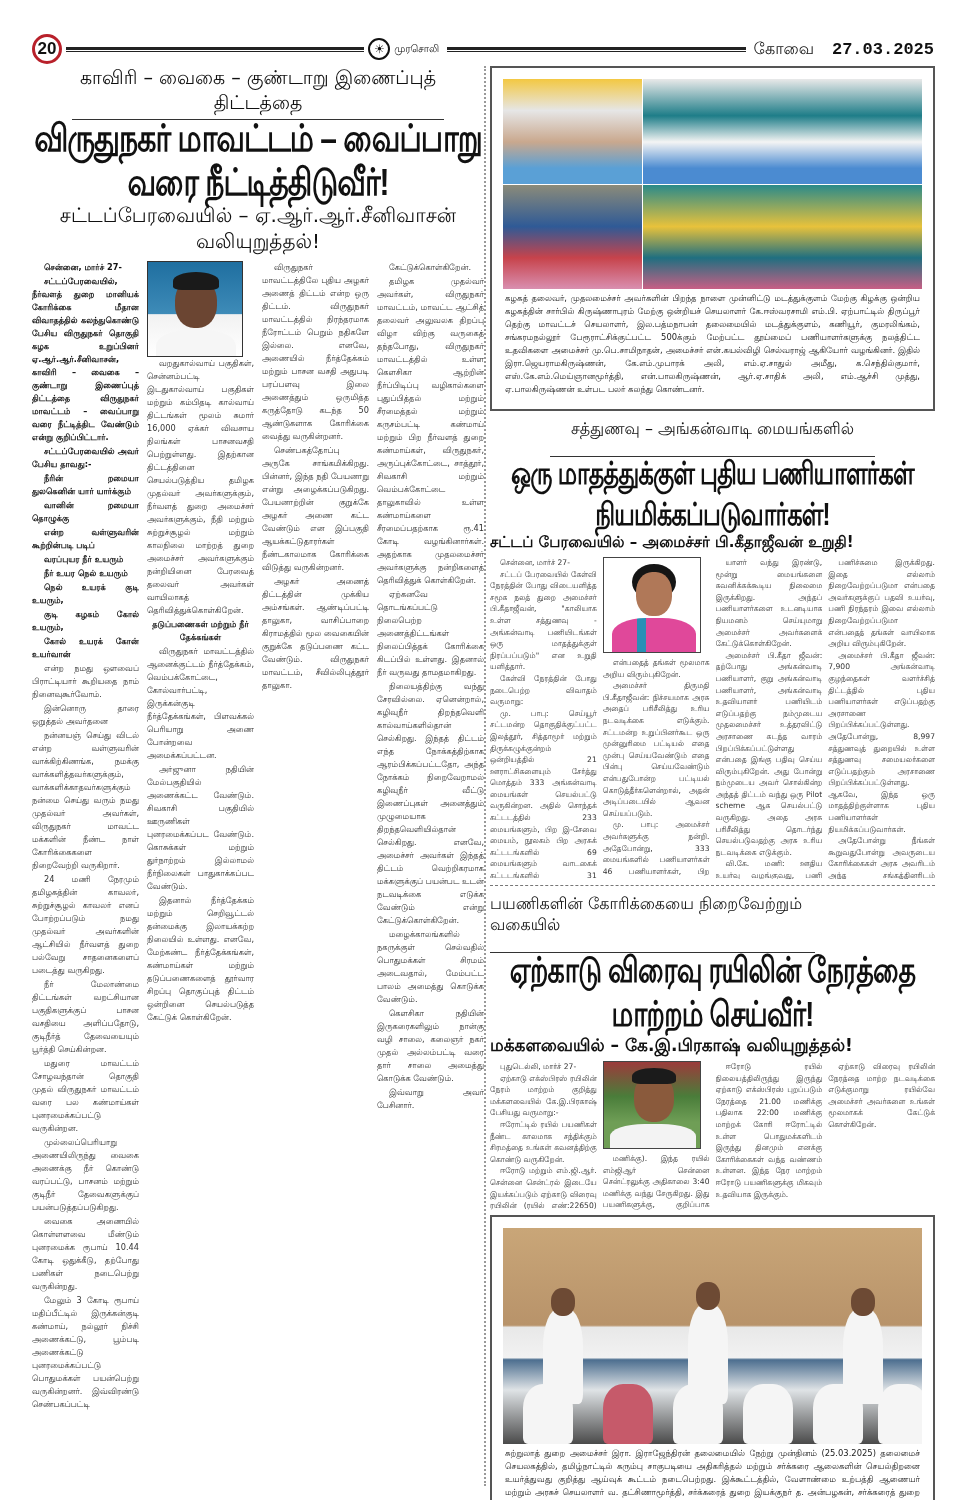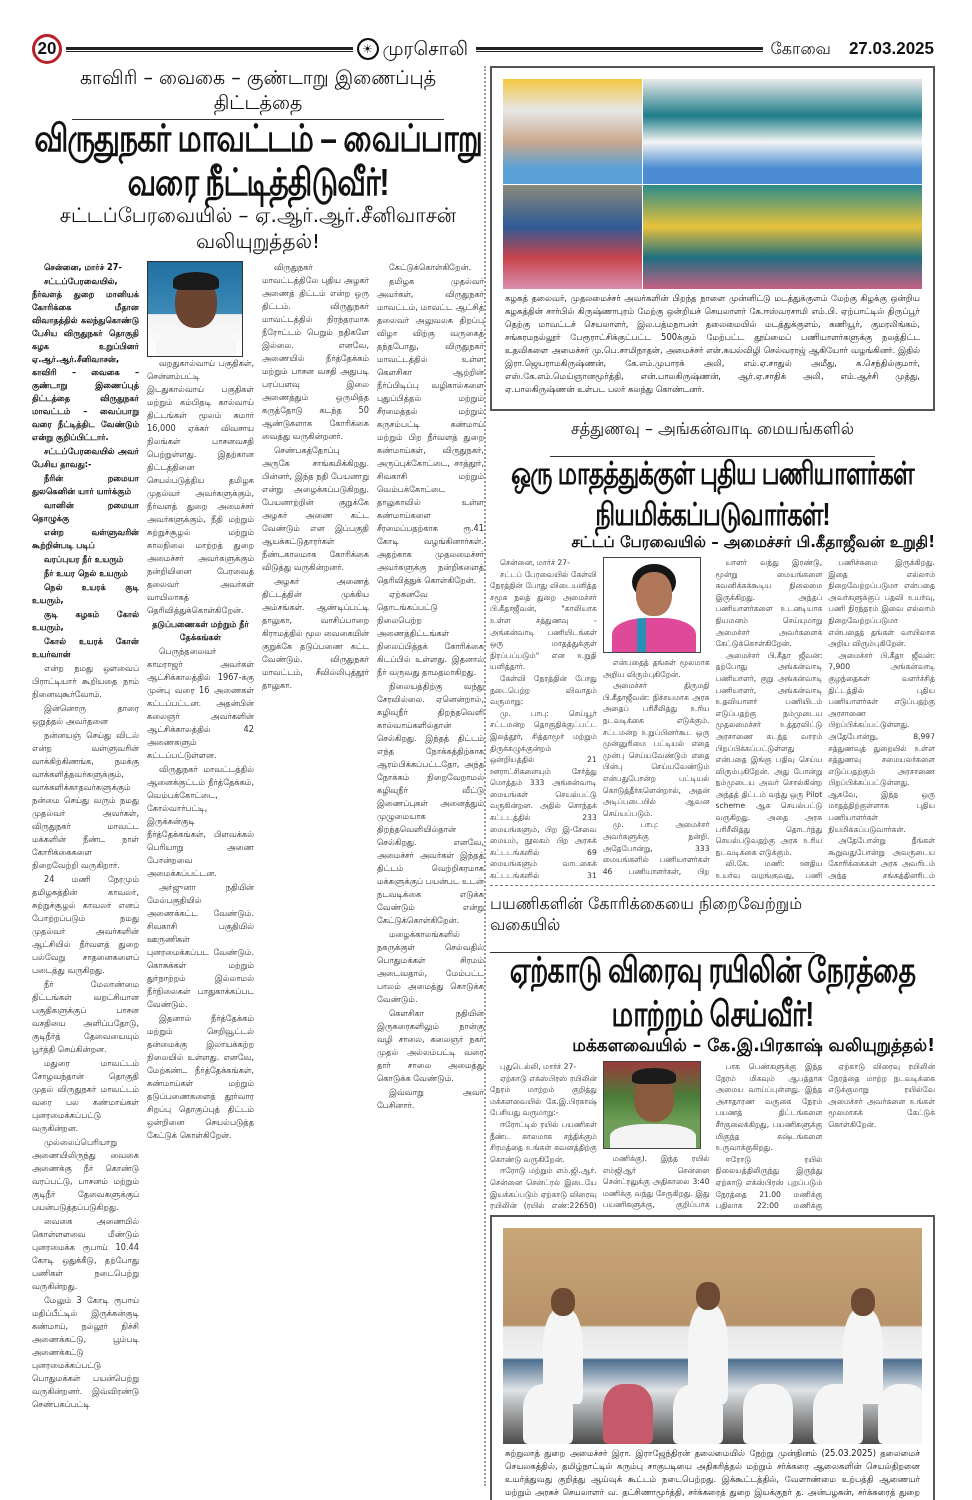--- a/index.html
+++ b/index.html
@@ -4,23 +4,23 @@
 <style>
   * { box-sizing: border-box; margin: 0; padding: 0; }
   html, body { width: 972px; height: 1500px; background: #fff; overflow: hidden; }
   body { font-family: "DejaVu Sans", "Liberation Sans", sans-serif; color: #111; position: relative; }
 
   
   .masthead { position: absolute; left: 32px; top: 35px; width: 902px; height: 28px; display: flex; align-items: center; }
   .page-num { width: 30px; height: 30px; border: 3px solid #b8202a; border-radius: 50%; display: flex; align-items: center; justify-content: center; font-family: "Liberation Sans", sans-serif; font-weight: 700; font-size: 17px; color: #111; flex: none; }
   .rule { flex: 1; height: 5px; border-top: 3px solid #222; border-bottom: 1px solid #222; margin: 0 4px; }
   .logo { width: 22px; height: 22px; border: 2px solid #111; border-radius: 50%; display: flex; align-items: center; justify-content: center; font-size: 12px; flex: none; }
-  .paper-name { font-size: 19px; margin: 0 4px; flex: none; text-align: center; }
+  .paper-name { font-size: 10px; margin: 0 4px; flex: none; text-align: center; }
   .city { font-size: 16px; margin-left: 4px; flex: none; }
-  .date { font-family: Liberation Sans, sans-serif; font-weight: 700; font-size: 17px; margin-left: 18px; flex: none; }
+  .date { font-family: Liberation Mono, monospace; font-weight: 700; font-size: 17px; margin-left: 18px; flex: none; }
 
   
   .left-story { position: absolute; left: 32px; top: 66px; width: 452px; height: 1420px; }
   .kicker { text-align: center; font-size: 19px; padding-bottom: 3px; border-bottom: 1px solid #333; margin: 0 40px 2px; }
   .headline { text-align: center; font-family: "Liberation Sans", sans-serif; font-weight: 900; font-size: 30px; letter-spacing: -1px; line-height: 1.15; transform: scaleY(1.25); margin: 6px 0 8px; }
   .subhead { text-align: center; font-size: 20px; margin-bottom: 6px; }
   .columns { display: flex; gap: 8px; height: 1300px; }
   .col { flex: 1; font-size: 8.2px; line-height: 13px; text-align: justify; color: #333; overflow: hidden; position: relative; }
   .col p { text-indent: 12px; margin-bottom: 1px; }
   .col .bold { font-weight: 700; color: #111; }
@@ -36,21 +36,21 @@
   .photo-box { border: 2px solid #555; padding: 11px; }
   .collage { height: 210px; display: grid; grid-template-columns: 1fr 2fr; grid-template-rows: 1fr 1fr; gap: 1px; }
   .collage div { background: linear-gradient(160deg, #3d8fa8, #c45f7a 45%, #e7c24a 70%, #2f7d8c); }
   .collage .c1 { background: linear-gradient(180deg, #f3c842 0%, #e6e6e6 30%, #c9a88e 60%, #5aa0d6 85%); }
   .collage .c2 { background: linear-gradient(180deg, #e9e9e9 0%, #1e7d88 35%, #f4f4f4 60%, #4b8bd1 85%); }
   .collage .c3 { grid-column: 1 / 2; background: linear-gradient(180deg, #8b8b7a 0%, #2f5a96 40%, #c7434b 70%, #d98fb0 100%); }
   .collage .c4 { background: linear-gradient(180deg, #2a8a8a 0%, #e8c23b 40%, #1f6f80 70%, #c85f85 100%); }
   .caption { font-size: 8.4px; line-height: 13px; text-align: justify; padding: 3px 2px 2px; color: #222; }
   .section-kicker { text-align: center; font-size: 16px; margin: 8px 60px 2px; border-bottom: 1px solid #333; padding-bottom: 16px; }
   .section-head { text-align: center; font-family: "Liberation Sans", sans-serif; font-weight: 900; font-size: 24px; letter-spacing: -0.8px; transform: scaleY(1.3); margin: 8px 0 6px; }
-  .section-sub { text-align: right; font-size: 15px; font-weight: 700; margin-bottom: 4px; }
+  .section-sub { text-align: left; font-size: 15px; font-weight: 700; margin-bottom: 4px; }
   .story-cols { display: flex; gap: 6px; font-size: 7.6px; line-height: 11.6px; color: #333; text-align: justify; }
   .story-cols .sc { flex: 1; overflow: hidden; }
   .story-cols p { text-indent: 10px; }
   .woman { width: 98px; height: 96px; border: 1px solid #444; background: #fff; position: relative; overflow: hidden; margin-bottom: 4px; }
   .woman .hair { position: absolute; left: 28px; top: 6px; width: 44px; height: 36px; border-radius: 50%; background: #151515; }
   .woman .face { position: absolute; left: 32px; top: 14px; width: 36px; height: 44px; border-radius: 45%; background: #b07858; }
   .woman .saree { position: absolute; left: 8px; top: 60px; width: 84px; height: 40px; border-radius: 40% 40% 0 0; background: linear-gradient(90deg, #e0489a 0 30%, #2a8fb6 30% 40%, #e0489a 40% 100%); }
   .man2 { width: 98px; height: 88px; border: 1px solid #444; background: linear-gradient(180deg, #9b3b3b 0%, #4a7d3a 40%, #6f9e56 70%); position: relative; overflow: hidden; margin-bottom: 4px; }
   .man2 .face { position: absolute; left: 30px; top: 12px; width: 40px; height: 48px; border-radius: 45%; background: #8a5a3c; }
   .man2 .hair { position: absolute; left: 28px; top: 6px; width: 44px; height: 16px; border-radius: 50% 50% 20% 20%; background: #1b1b1b; }
@@ -102,21 +102,20 @@
       <p>மேலும் 3 கோடி ரூபாய் மதிப்பீட்டில் இருக்கன்குடி கண்மாய், நல்லூர் நிச்சி அணைக்கட்டு, பூம்படி அணைக்கட்டு புனரமைக்கப்பட்டு பொதுமக்கள் பயன்பெற்று வருகின்றனர். இவ்விரண்டு செண்பகப்பட்டி</p>
     </div>
     <div class="col">
       <div class="portrait">
         <div class="shirt"></div>
           <div class="face"></div>
           <div class="hair"></div>
       </div>
       <p>வறதுகால்வாய் பகுதிகள், சென்னம்பட்டி இடதுகால்வாய் பகுதிகள் மற்றும் கம்பிதடி கால்வாய் திட்டங்கள் மூலம் சுமார் 16,000 ஏக்கர் விவசாய நிலங்கள் பாசனவசதி பெற்றுள்ளது. இதற்கான திட்டத்தினை செயல்படுத்திய தமிழக முதல்வர் அவர்களுக்கும், நீர்வளத் துறை அமைச்சர் அவர்களுக்கும், நீதி மற்றும் சுற்றுச்சூழல் மற்றும் காலநிலை மாற்றத் துறை அமைச்சர் அவர்களுக்கும் நன்றியினை பேரவைத் தலைவர் அவர்கள் வாயிலாகத் தெரிவித்துக்கொள்கிறேன்.</p>
       <p class="sub-h">தடுப்பணைகள் மற்றும் நீர் தேக்கங்கள்</p>
-      <p>பெருந்தலைவர் காமராஜர் அவர்கள் ஆட்சிக்காலத்தில் 1967-க்கு முன்பு வரை 16 அணைகள் கட்டப்பட்டன. அதன்பின் கலைஞர் அவர்களின் ஆட்சிக்காலத்தில் 42 அணைகளும் கட்டப்பட்டுள்ளன.</p>
       <p>விருதுநகர் மாவட்டத்தில் ஆனைக்குட்டம் நீர்த்தேக்கம், வெம்பக்கோட்டை, கோல்வார்பட்டி, இருக்கன்குடி நீர்த்தேக்கங்கள், பிளவக்கல் பெரியாறு அணை போன்றவை அமைக்கப்பட்டன.</p>
       <p>அர்ஜுனா நதியின் மேல்பகுதியில் அணைக்கட்ட வேண்டும். சிவகாசி பகுதியில் ஊருணிகள் புனரமைக்கப்பட வேண்டும். கொசுக்கள் மற்றும் துர்நாற்றம் இல்லாமல் நீர்நிலைகள் பாதுகாக்கப்பட வேண்டும்.</p>
       <p>இதனால் நீர்த்தேக்கம் மற்றும் செறிவூட்டல் தன்மைக்கு இலாயக்கற்ற நிலையில் உள்ளது. எனவே, மேற்கண்ட நீர்த்தேக்கங்கள், கண்மாய்கள் மற்றும் தடுப்பணைகளைத் தூர்வார சிறப்பு தொகுப்புத் திட்டம் ஒன்றினை செயல்படுத்த கேட்டுக் கொள்கிறேன்.</p>
     </div>
     <div class="col">
       <p>விருதுநகர் மாவட்டத்திலே புதிய அழகர் அணைத் திட்டம் என்ற ஒரு திட்டம். விருதுநகர் மாவட்டத்தில் நிரந்தரமாக நீரோட்டம் பெறும் நதிகளே இல்லை. எனவே, அணையில் நீர்த்தேக்கம் மற்றும் பாசன வசதி அதுபடி பரப்பளவு இலை அணைத்தும் ஒருமித்த கருத்தோடு கடந்த 50 ஆண்டுகளாக கோரிக்கை வைத்து வருகின்றனர்.</p>
       <p>செண்பகத்தோப்பு அருகே சாங்கமிக்கிறது. பின்னர், இந்த நதி பேயனாறு என்று அழைக்கப்படுகிறது. பேயனாற்றின் குறுக்கே அழகர் அணை கட்ட வேண்டும் என இப்பகுதி ஆயக்கட்டுதாரர்கள் நீண்டகாலமாக கோரிக்கை விடுத்து வருகின்றனர்.</p>
       <p>அழகர் அணைத் திட்டத்தின் முக்கிய அம்சங்கள். ஆண்டிப்பட்டி தாலுகா, வாசிப்பாறை கிராமத்தில் மூல வைகையின் குறுக்கே தடுப்பணை கட்ட வேண்டும். விருதுநகர் மாவட்டம், சீவில்லிபுத்தூர் தாலுகா.</p>
     </div>
     <div class="col">
@@ -193,21 +192,20 @@
     </div>
     <div class="sc">
       <div class="man2">
         <div class="shirt"></div>
           <div class="face"></div>
           <div class="hair"></div>
       </div>
       <p>மணிக்கு). இந்த ரயில் எம்ஜிஆர் சென்னை சென்ட்ரலுக்கு அதிகாலை 3:40 மணிக்கு வந்து சேருகிறது. இது பயணிகளுக்கு, குறிப்பாக ஈரோட்டில் இருந்து பயணிப்பவர்களுக்கு பெரும் சவாலாக உள்ளது. குறிப்</p>
     </div>
     <div class="sc">
-      <p>பாக பெண்களுக்கு இந்த நேரம் மிகவும் ஆபத்தாக அமைய வாய்ப்புள்ளது. இந்த அசாதாரண வருகை நேரம் பயணத் திட்டங்களை சீர்குலைக்கிறது, பயணிகளுக்கு மிகுந்த கஷ்டங்களை உருவாக்குகிறது.</p>
       <p>ஈரோடு ரயில் நிலையத்திலிருந்து இருந்து ஏற்காடு எக்ஸ்பிரஸ் புறப்படும் நேரத்தை 21.00 மணிக்கு பதிலாக 22:00 மணிக்கு மாற்றக் கோரி ஈரோட்டில் உள்ள பொதுமக்களிடம் இருந்து தினமும் எனக்கு கோரிக்கைகள் வந்த வண்ணம் உள்ளன. இந்த நேர மாற்றம் ஈரோடு பயணிகளுக்கு மிகவும் உதவியாக இருக்கும்.</p>
     </div>
     <div class="sc">
       <p>ஏற்காடு விரைவு ரயிலின் நேரத்தை மாற்ற நடவடிக்கை எடுக்குமாறு ரயில்வே அமைச்சர் அவர்களை உங்கள் மூலமாகக் கேட்டுக் கொள்கிறேன்.</p>
 
     </div>
   </div>
 
   <div class="photo-box" style="margin-top:4px;">
     <div class="meeting">

